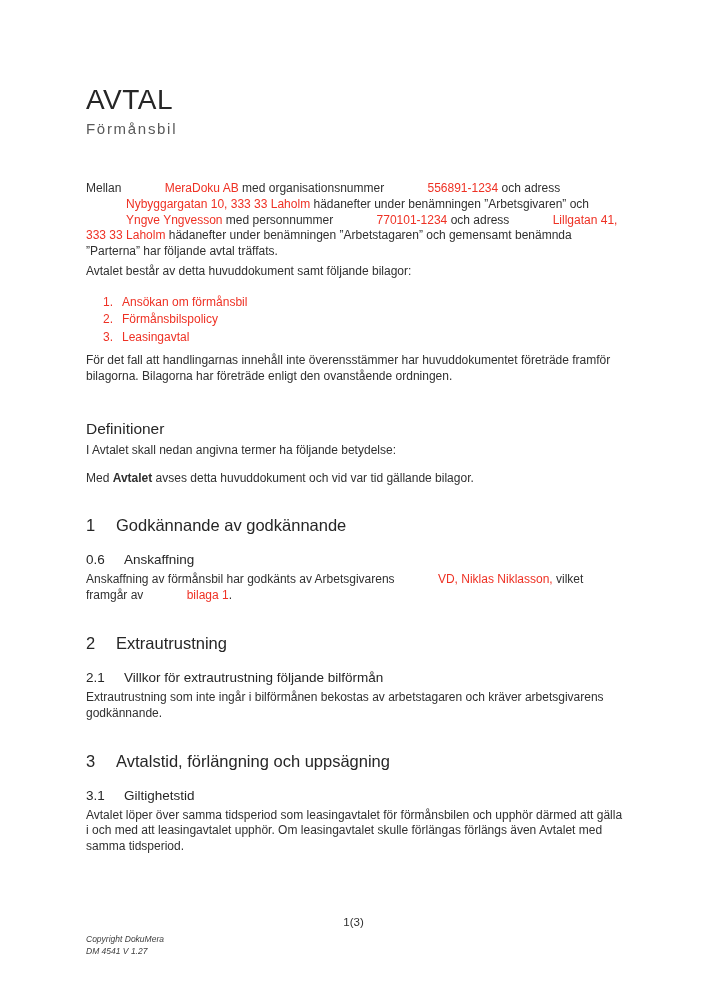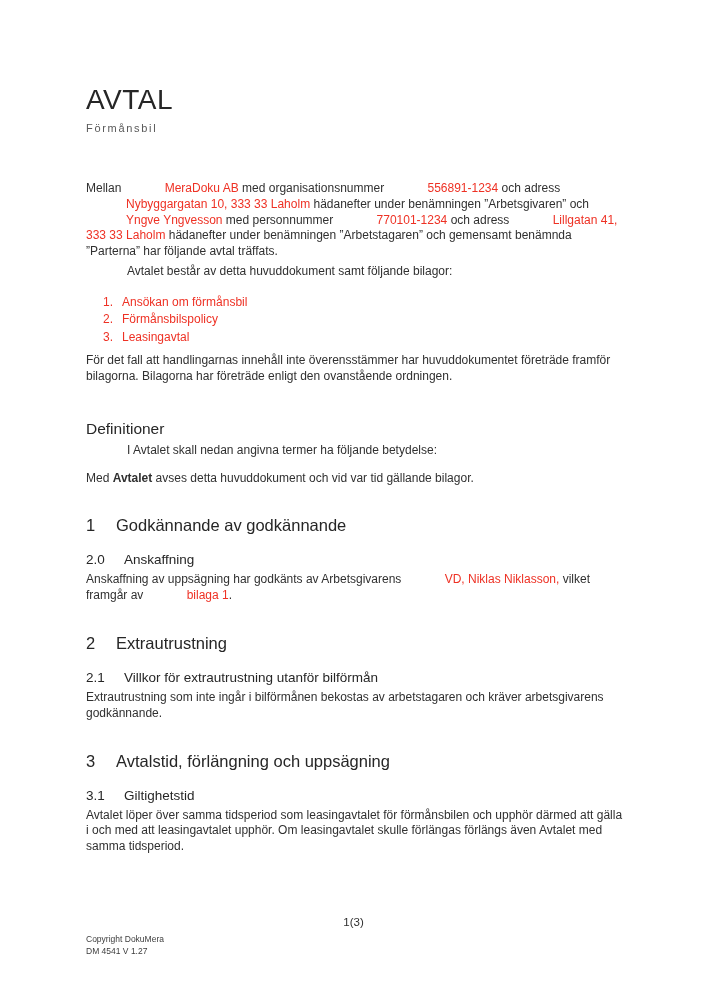--- a/index.html
+++ b/index.html
@@ -25,21 +25,21 @@
   .doc-title{
     margin:0;
     font-size:28px;
     line-height:32px;
     font-weight:400;
     color:var(--heading-text);
     letter-spacing:0.5px;
   }
   .doc-subtitle{
     margin:4px 0 0 0;
-    font-size:11px;
+    font-size:15px;
     line-height:17px;
     font-weight:400;
     letter-spacing:1.7px;
     color:var(--subtitle-text);
   }
   .para{
     margin:0;
     font-size:12px;
     line-height:15.8px;
     color:var(--body-text);
@@ -48,21 +48,21 @@
   .red{color:var(--red);padding-left:40px;}
   .bold{font-weight:bold;}
   .h2{
     margin:0;
     font-size:15.5px;
     line-height:21px;
     font-weight:400;
     color:var(--heading-text);
   }
   .h2-bilagor{margin-top:39px;}
-  .lead{margin-top:4px;margin-left:41px;}
+  .lead{margin-top:4px;}
   .attachment-list{margin:14px 0 0 0;padding:0;list-style:none;}
   .att-item{
     display:flex;
     padding-left:17px;
     font-size:12px;
     line-height:17.5px;
     color:var(--red);
   }
   .att-num{width:19px;flex:0 0 auto;}
   .note{margin-top:7px;}
@@ -93,20 +93,21 @@
     font-size:11.5px;
     color:var(--body-text);
   }
   .copyright{
     position:absolute;
     left:86px;
     top:934px;
     font-size:8.5px;
     line-height:11.5px;
     color:var(--footer-text);
+    font-style:italic;
   }
 </style>
 </head>
 <body>
 
 <div class="page">
 
   <h1 class="doc-title">AVTAL</h1>
   <div class="doc-subtitle">Förmånsbil</div>
 
@@ -132,29 +133,29 @@
   <p class="para note">För det fall att handlingarnas innehåll inte överensstämmer har huvuddokumentet företräde framför bilagorna. Bilagorna har företräde enligt den ovanstående ordningen.</p>
 
   <h2 class="h2 h2-definitioner">Definitioner</h2>
   <p class="para lead">I Avtalet skall nedan angivna termer ha följande betydelse:</p>
   <p class="para def-body"><span>Med </span><span class="bold">Avtalet</span><span> avses detta huvuddokument och vid var tid gällande bilagor.</span></p>
 
   <h2 class="section-title">
     <span class="sec-num">1</span><span>Godkännande av godkännande</span>
   </h2>
   <h3 class="subsection-title">
-    <span class="sub-num">2.0</span><span>Anskaffning</span>
+    <span class="sub-num">0.6</span><span>Anskaffning</span>
   </h3>
-  <p class="para subsection-body"><span>Anskaffning av uppsägning har godkänts av Arbetsgivarens </span><span class="red">VD, Niklas Niklasson,</span><span> vilket framgår av </span><span class="red">bilaga 1</span><span>.</span></p>
+  <p class="para subsection-body"><span>Anskaffning av förmånsbil har godkänts av Arbetsgivarens </span><span class="red">VD, Niklas Niklasson,</span><span> vilket framgår av </span><span class="red">bilaga 1</span><span>.</span></p>
 
   <h2 class="section-title">
     <span class="sec-num">2</span><span>Extrautrustning</span>
   </h2>
   <h3 class="subsection-title">
-    <span class="sub-num">2.1</span><span>Villkor för extrautrustning utanför bilförmån</span>
+    <span class="sub-num">2.1</span><span>Villkor för extrautrustning följande bilförmån</span>
   </h3>
   <p class="para subsection-body"><span>Extrautrustning som inte ingår i bilförmånen bekostas av arbetstagaren och kräver arbetsgivarens godkännande.</span></p>
 
   <h2 class="section-title">
     <span class="sec-num">3</span><span>Avtalstid, förlängning och uppsägning</span>
   </h2>
   <h3 class="subsection-title">
     <span class="sub-num">3.1</span><span>Giltighetstid</span>
   </h3>
   <p class="para subsection-body"><span>Avtalet löper över samma tidsperiod som leasingavtalet för förmånsbilen och upphör därmed att gälla i och med att leasingavtalet upphör. Om leasingavtalet skulle förlängas förlängs även Avtalet med samma tidsperiod.</span></p>

